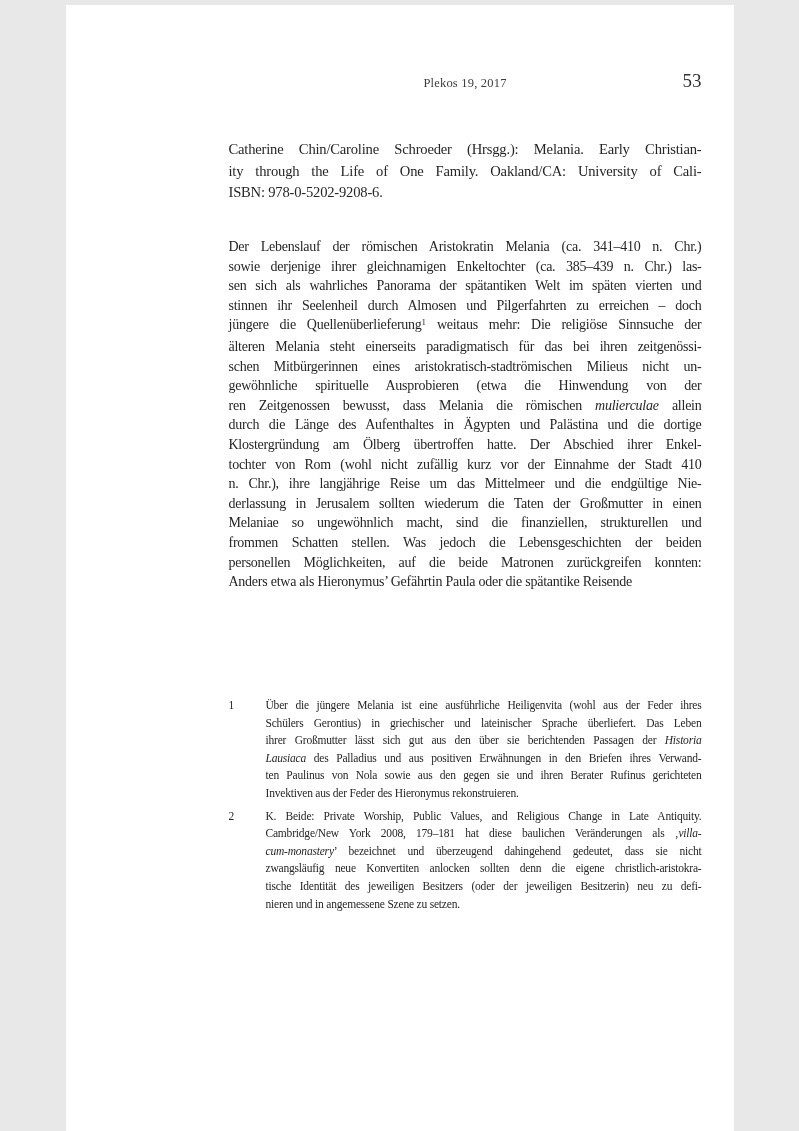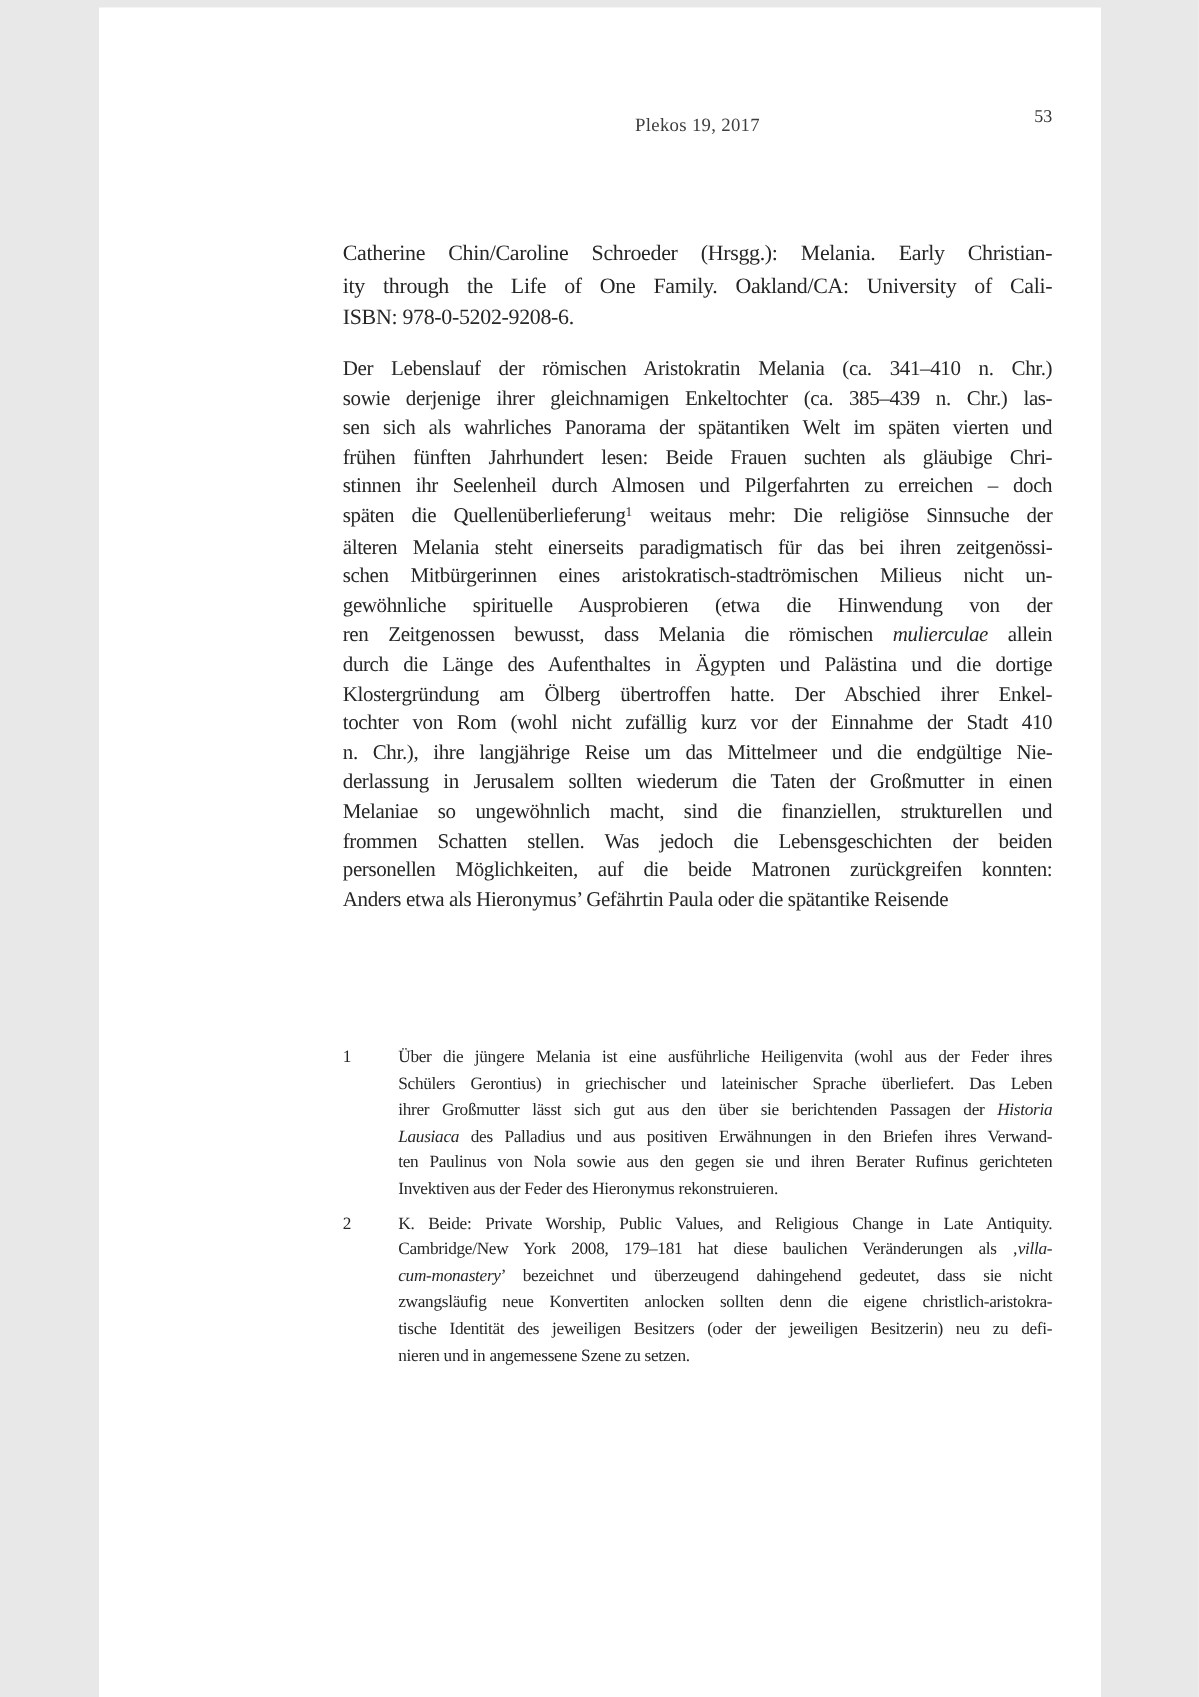--- a/index.html
+++ b/index.html
@@ -18,26 +18,26 @@
   .header-journal {
     top: 71px;
     text-align: center;
     font-size: 12.5px;
     letter-spacing: 0.2px;
     color: #3d3d3d;
   }
   .header-pagenum {
     top: 65px;
     text-align: right;
-    font-size: 12px;
+    font-size: 19px;
     color: #333333;
   }
 
   .reference {
-    top: 154px;
+    top: 134px;
     font-size: 14.6px;
     line-height: 21.5px;
     letter-spacing: -0.2px;
   }
   .body-text {
     top: 232px;
     font-size: 14px;
     line-height: 19.6px;
     letter-spacing: -0.25px;
   }
@@ -75,23 +75,22 @@
   <div class="col reference">
       <div class="line"><span>Catherine Chin/Caroline Schroeder (Hrsgg.): Melania. Early Christian-</span></div>
       <div class="line"><span>ity through the Life of One Family. Oakland/CA: University of Cali-</span></div>
       <div class="line line-last"><span>ISBN: 978-0-5202-9208-6.</span></div>
     </div>
 
   <div class="col body-text">
       <div class="line"><span>Der Lebenslauf der römischen Aristokratin Melania (ca. 341–410 n. Chr.)</span></div>
       <div class="line"><span>sowie derjenige ihrer gleichnamigen Enkeltochter (ca. 385–439 n. Chr.) las-</span></div>
       <div class="line"><span>sen sich als wahrliches Panorama der spätantiken Welt im späten vierten und</span></div>
-      <div class="line"><span>frühen fünften Jahrhundert lesen: Beide Frauen suchten als gläubige Chri-</span></div>
       <div class="line"><span>stinnen ihr Seelenheil durch Almosen und Pilgerfahrten zu erreichen – doch</span></div>
-      <div class="line"><span>späten die Quellenüberlieferung</span><span class="sup">1</span><span> weitaus mehr: Die religiöse Sinnsuche der</span></div>
+      <div class="line"><span>jüngere die Quellenüberlieferung</span><span class="sup">1</span><span> weitaus mehr: Die religiöse Sinnsuche der</span></div>
       <div class="line"><span>älteren Melania steht einerseits paradigmatisch für das bei ihren zeitgenössi-</span></div>
       <div class="line"><span>schen Mitbürgerinnen eines aristokratisch-stadtrömischen Milieus nicht un-</span></div>
       <div class="line"><span>gewöhnliche spirituelle Ausprobieren (etwa die Hinwendung von der</span></div>
       <div class="line"><span>ren Zeitgenossen bewusst, dass Melania die römischen </span><span class="it">mulierculae</span><span> allein</span></div>
       <div class="line"><span>durch die Länge des Aufenthaltes in Ägypten und Palästina und die dortige</span></div>
       <div class="line"><span>Klostergründung am Ölberg übertroffen hatte. Der Abschied ihrer Enkel-</span></div>
       <div class="line"><span>tochter von Rom (wohl nicht zufällig kurz vor der Einnahme der Stadt 410</span></div>
       <div class="line"><span>n. Chr.), ihre langjährige Reise um das Mittelmeer und die endgültige Nie-</span></div>
       <div class="line"><span>derlassung in Jerusalem sollten wiederum die Taten der Großmutter in einen</span></div>
       <div class="line"><span>Melaniae so ungewöhnlich macht, sind die finanziellen, strukturellen und</span></div>

